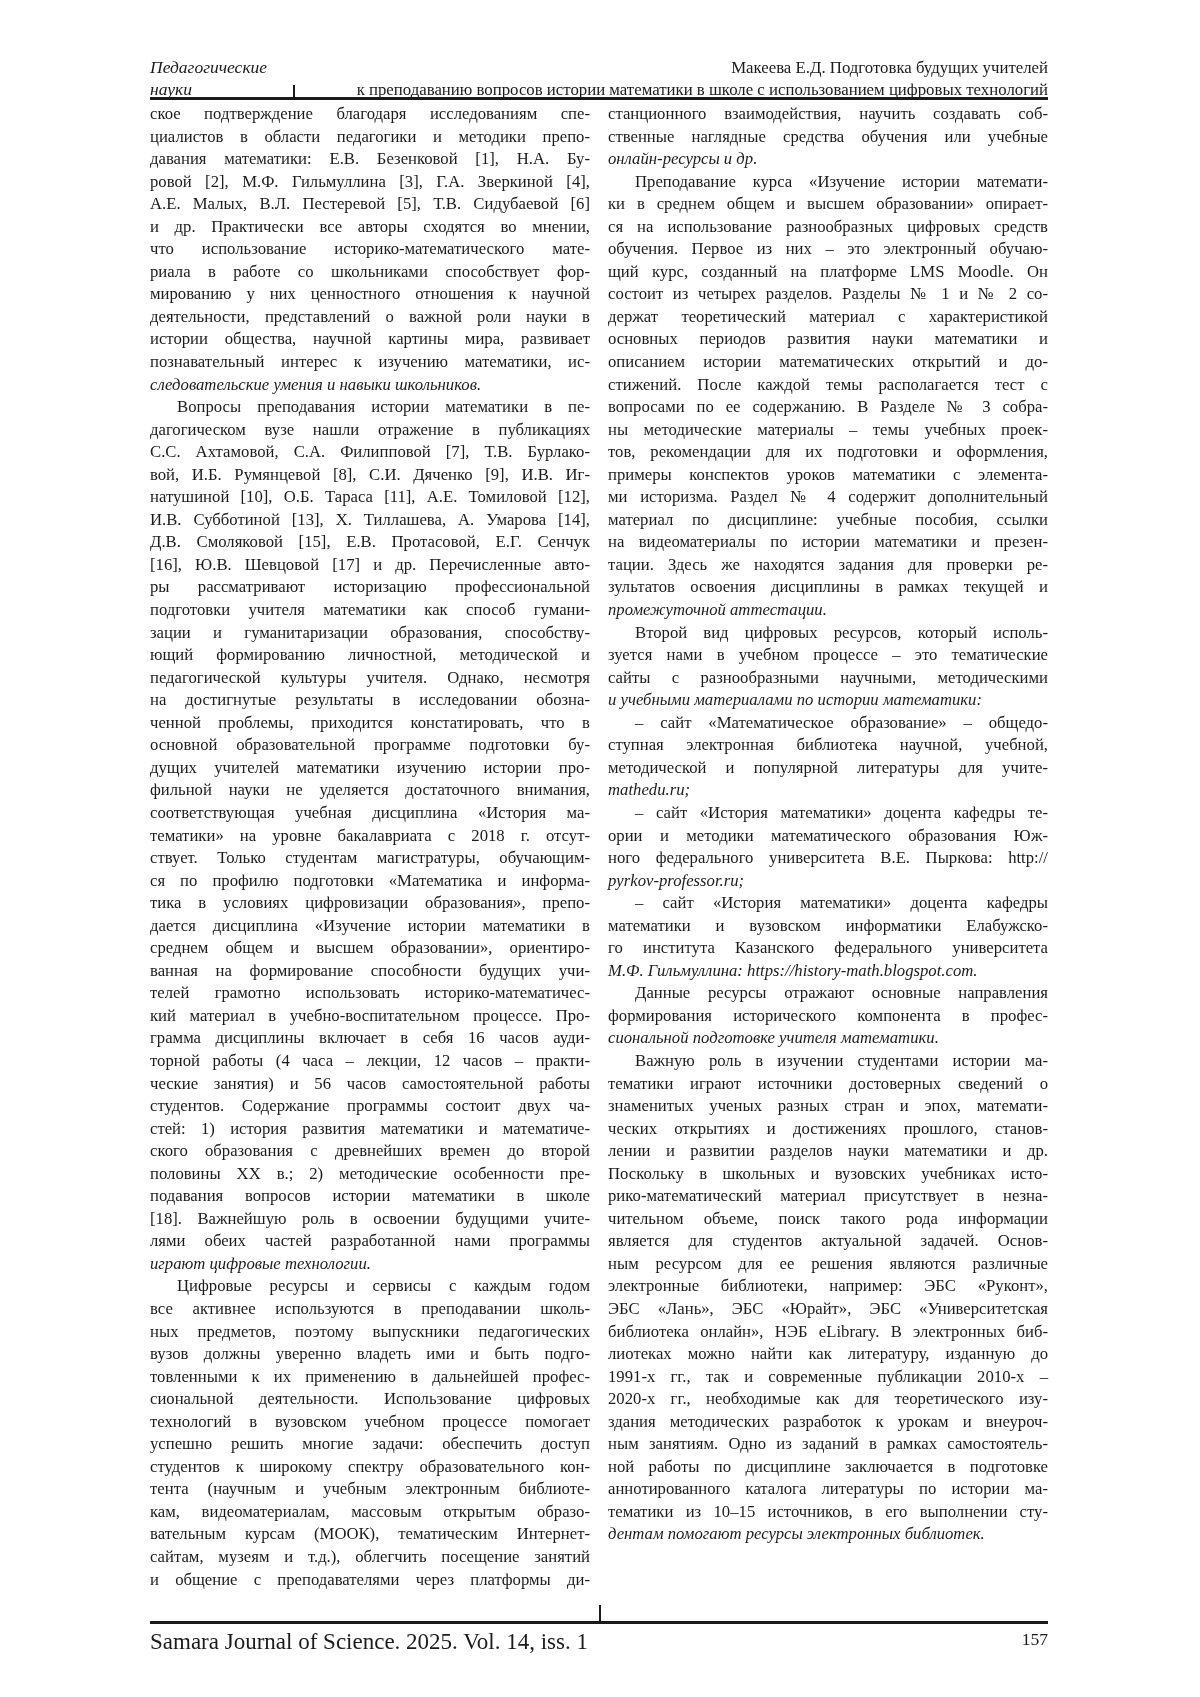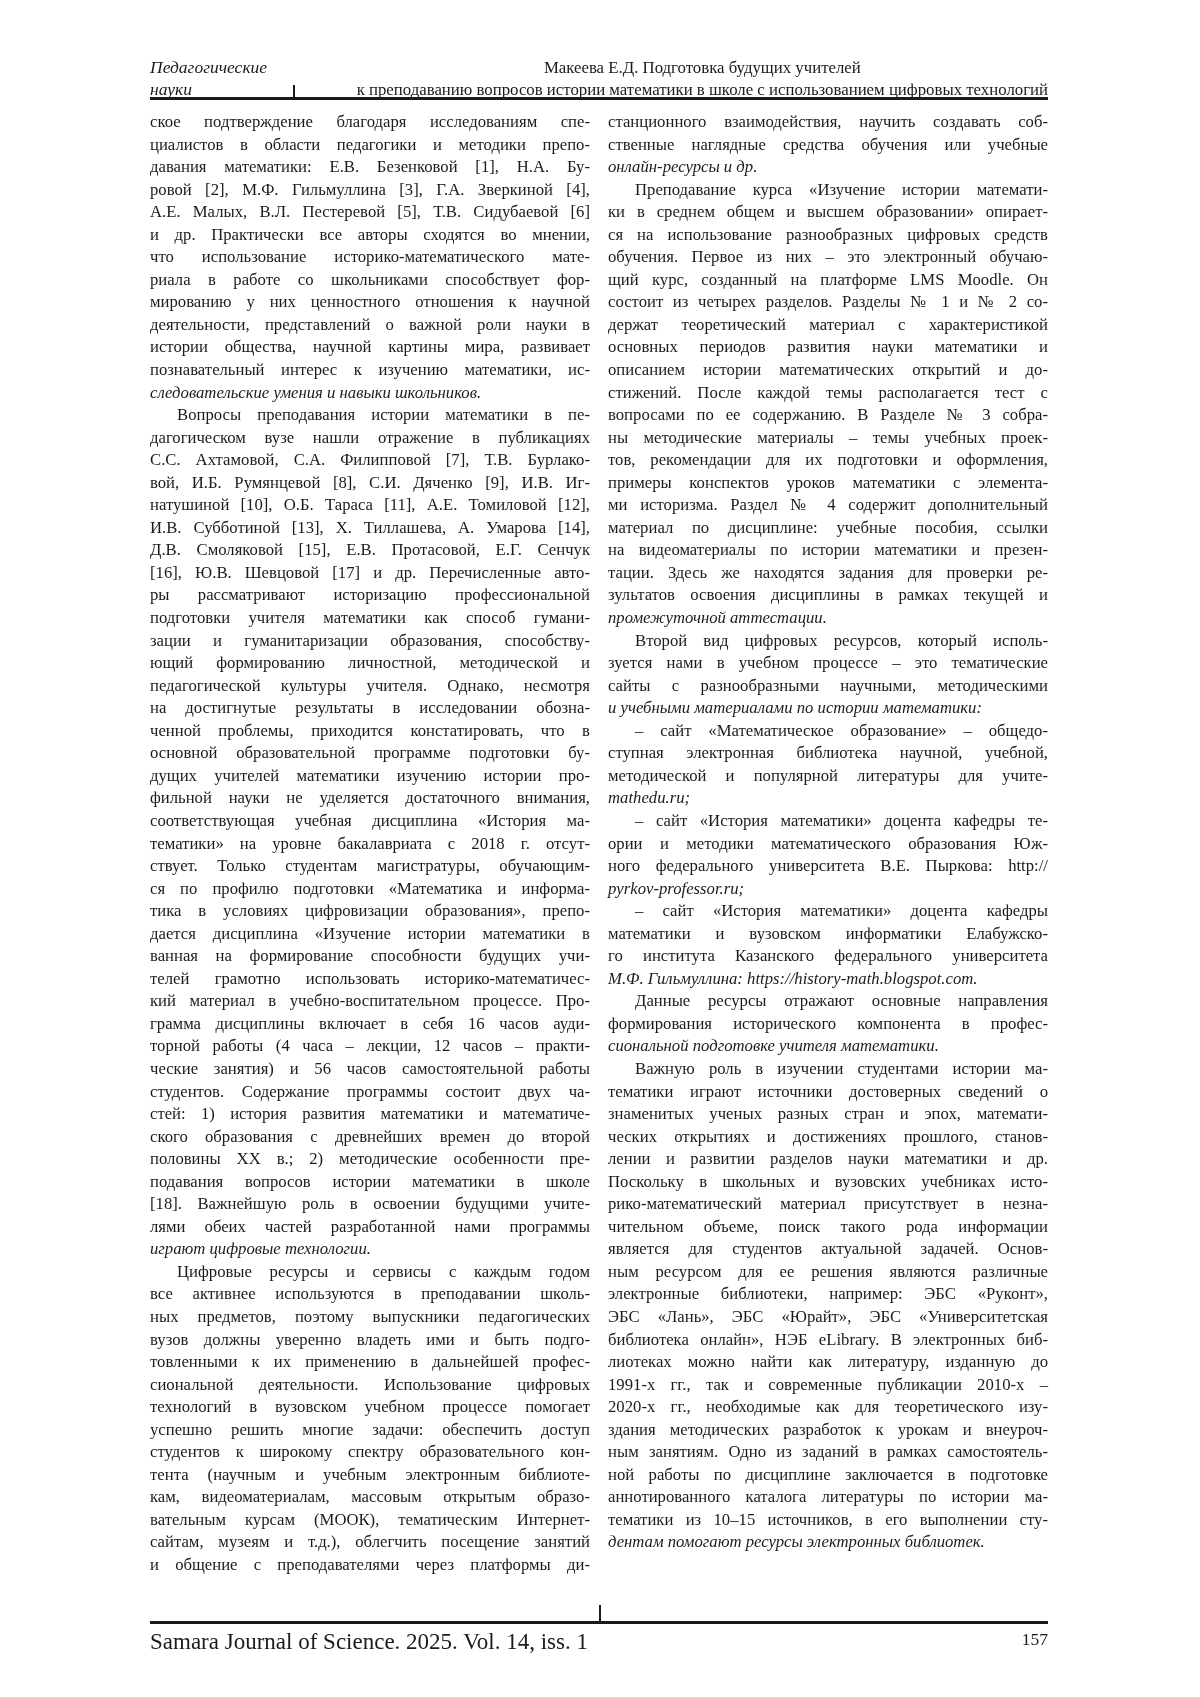--- a/index.html
+++ b/index.html
@@ -23,21 +23,21 @@
     top: 57px;
     font-style: italic;
     font-size: 17.5px;
     line-height: 21.5px;
     white-space: nowrap;
   }
   #header-running-title {
     position: absolute;
     right: 152px;
     top: 57px;
-    text-align: center;
+    text-align: right;
     font-size: 16.8px;
     line-height: 21.5px;
     white-space: nowrap;
     font-family: Liberation Serif, serif;
   }
   .rule {
     position: absolute;
     left: 150px;
     width: 898px;
     height: 3px;
@@ -57,21 +57,20 @@
     position: absolute;
     left: 150px;
     top: 103px;
     width: 898px;
     display: flex;
     gap: 18px;
   }
   .column {
     width: 440px;
     flex: 0 0 440px;
-    margin-top: 8px;
   }
   .para { margin: 0; padding: 0; }
   .line {
     font-size: 16.7px;
     line-height: 22.55px;
     text-align: justify;
     text-align-last: justify;
     white-space: normal;
   }
   .line.natural { text-align-last: left; font-style: italic; }
@@ -144,20 +143,21 @@
           <div class="line">ченной проблемы, приходится констатировать, что в</div>
           <div class="line">основной образовательной программе подготовки бу-</div>
           <div class="line">дущих учителей математики изучению истории про-</div>
           <div class="line">фильной науки не уделяется достаточного внимания,</div>
           <div class="line">соответствующая учебная дисциплина «История ма-</div>
           <div class="line">тематики» на уровне бакалавриата с 2018 г. отсут-</div>
           <div class="line">ствует. Только студентам магистратуры, обучающим-</div>
           <div class="line">ся по профилю подготовки «Математика и информа-</div>
           <div class="line">тика в условиях цифровизации образования», препо-</div>
           <div class="line">дается дисциплина «Изучение истории математики в</div>
+          <div class="line">среднем общем и высшем образовании», ориентиро-</div>
           <div class="line">ванная на формирование способности будущих учи-</div>
           <div class="line">телей грамотно использовать историко-математичес-</div>
           <div class="line">кий материал в учебно-воспитательном процессе. Про-</div>
           <div class="line">грамма дисциплины включает в себя 16 часов ауди-</div>
           <div class="line">торной работы (4 часа – лекции, 12 часов – практи-</div>
           <div class="line">ческие занятия) и 56 часов самостоятельной работы</div>
           <div class="line">студентов. Содержание программы состоит двух ча-</div>
           <div class="line">стей: 1) история развития математики и математиче-</div>
           <div class="line">ского образования с древнейших времен до второй</div>
           <div class="line">половины XX в.; 2) методические особенности пре-</div>

